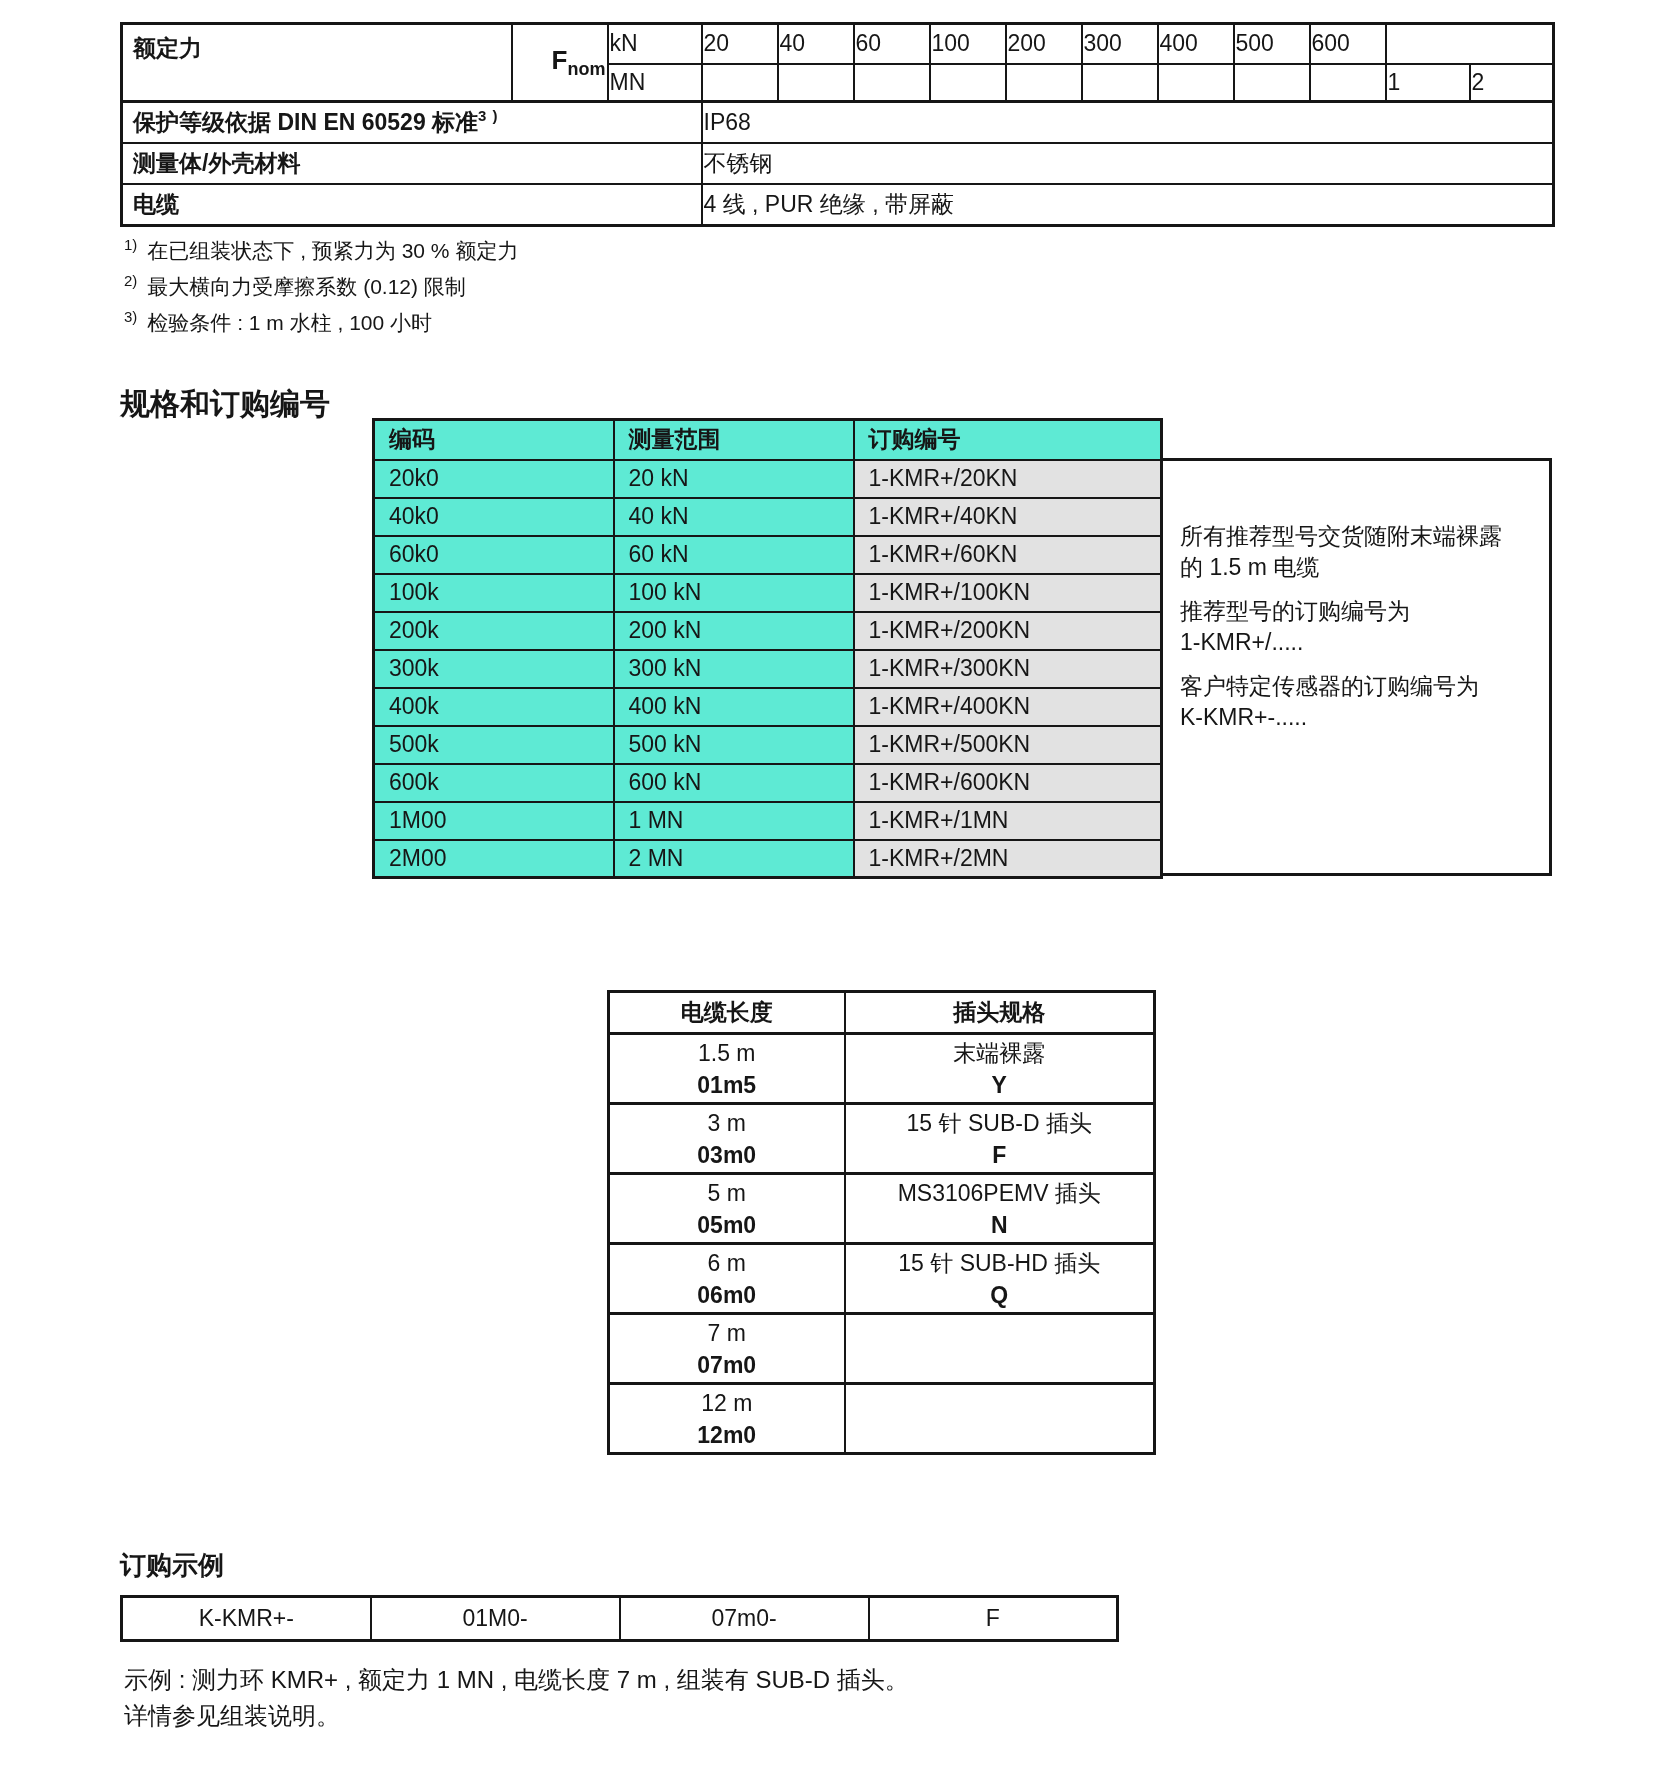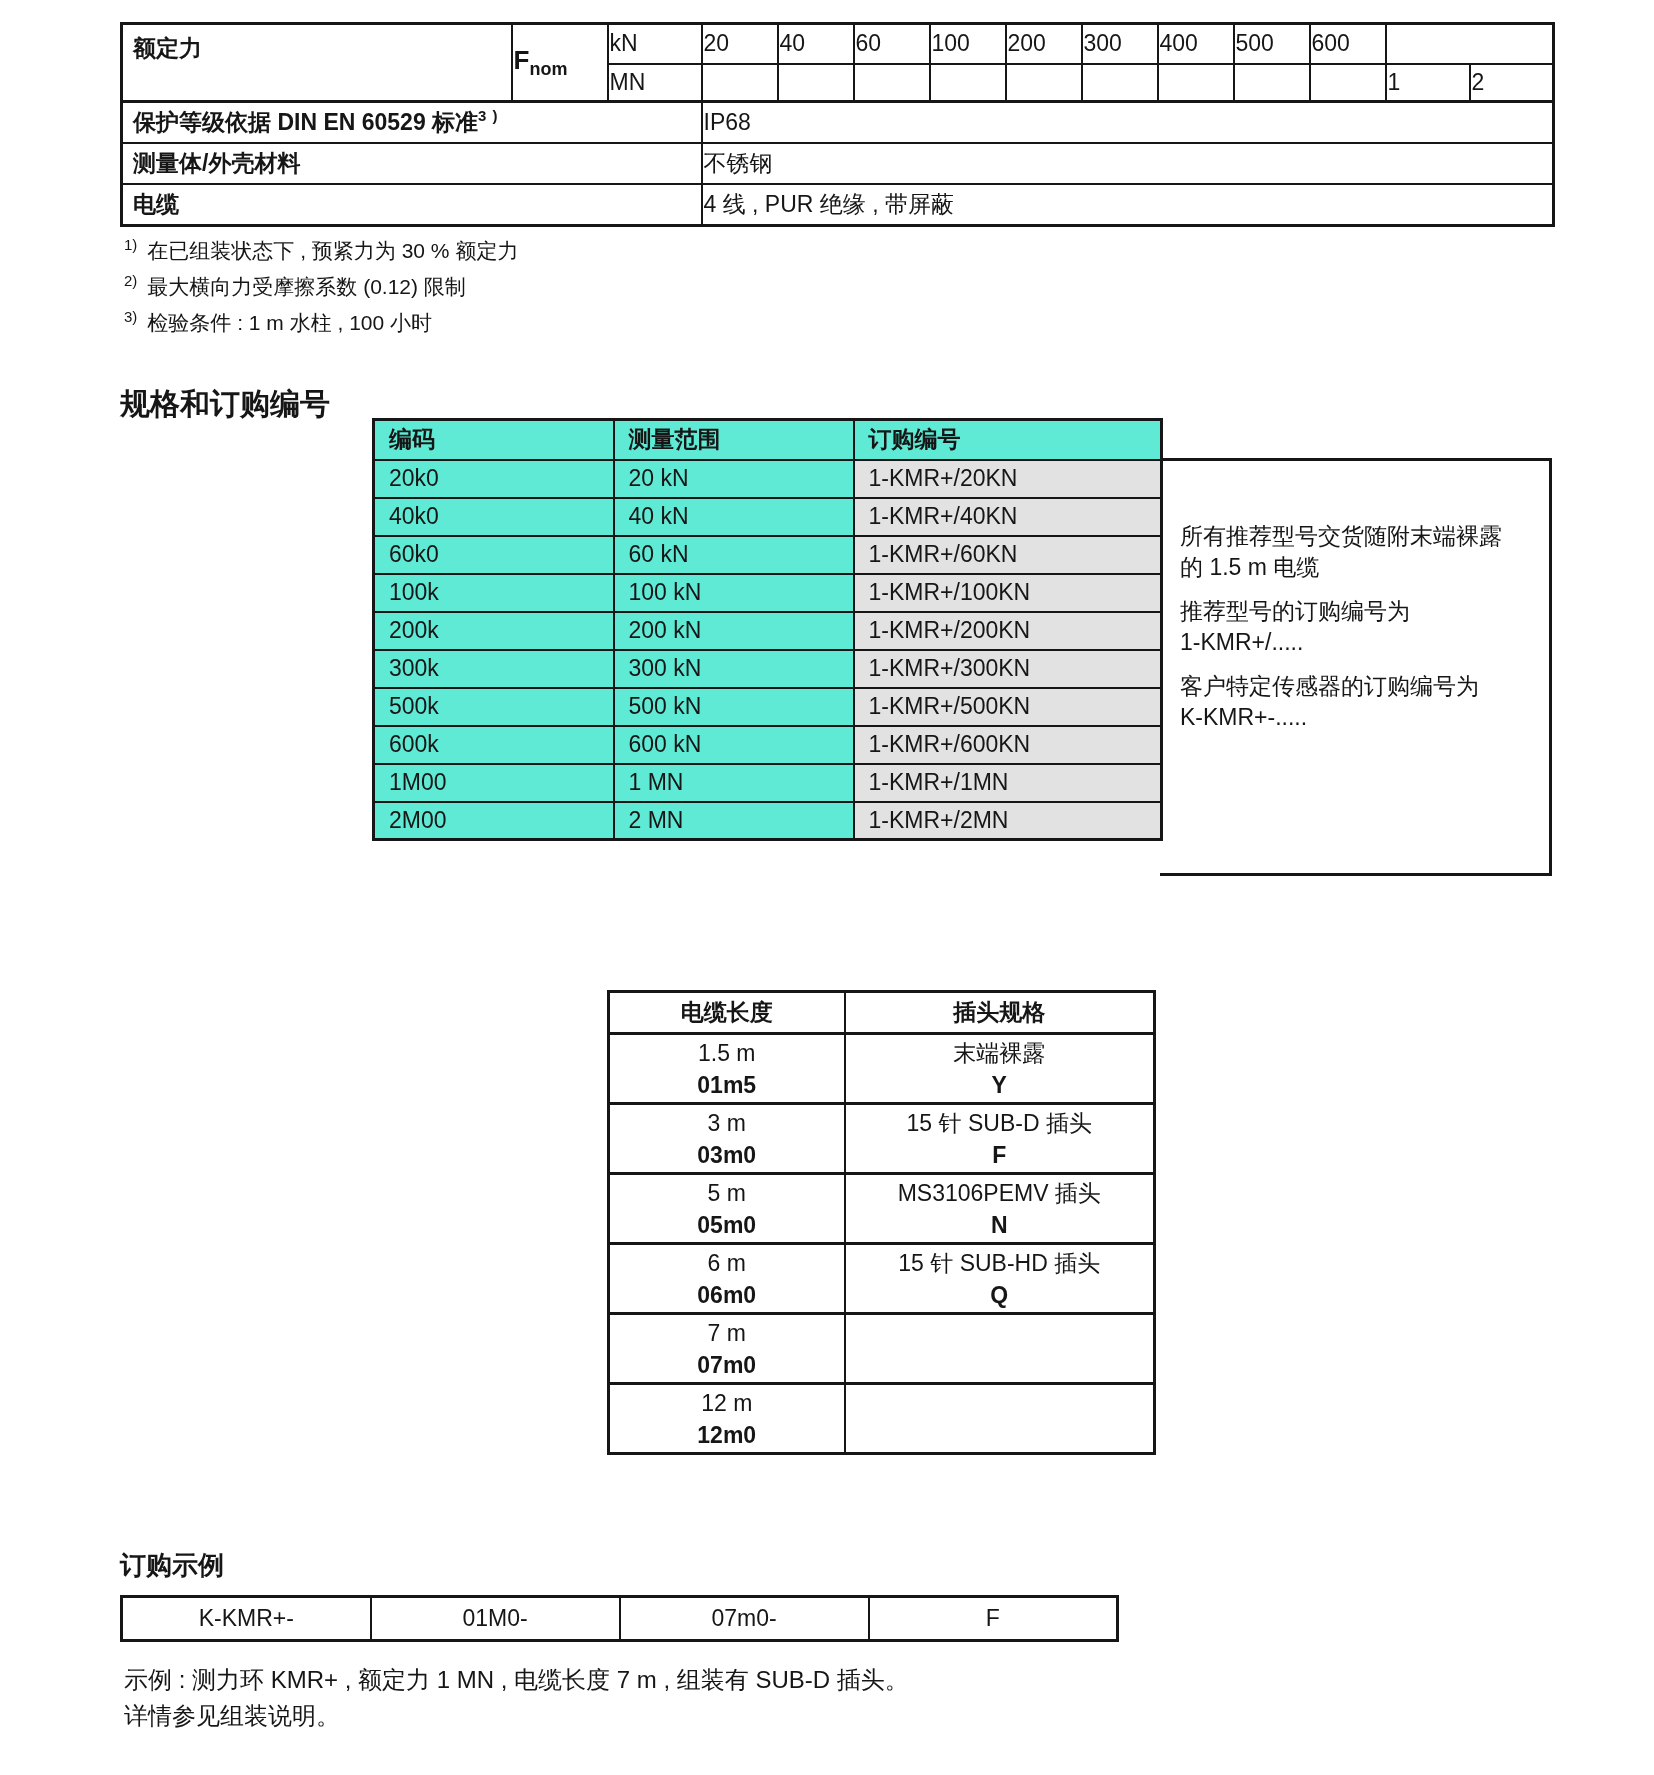--- a/index.html
+++ b/index.html
@@ -12,21 +12,21 @@
 
   table { border-collapse:collapse; table-layout:fixed; }
   td { border:2px solid #161616; font-size:23px; color:#161616; overflow:hidden; }
 
   
   .spec-table { border:3px solid #161616; }
   .spec-table td.lbl { text-align:left; vertical-align:middle; padding:4px 10px; font-weight:bold; }
   .spec-table td.lbl-top { vertical-align:top; padding-top:8px; }
   .spec-table td.ctr { vertical-align:middle; }
   .spec-table tr.sep td { border-top:3px solid #161616; }
-  .spec-table .fnom-cell { text-align:left; vertical-align:middle; font-weight:bold; font-size:26px; }
+  .spec-table .fnom-cell { text-align:right; vertical-align:middle; font-weight:bold; font-size:26px; }
   .spec-table .fnom-cell sub { font-size:18px; font-weight:bold; }
   .sup-marker { font-size:15px; vertical-align:super; letter-spacing:1px; }
 
   
   .footnote { font-size:21px; line-height:30px; white-space:nowrap; }
   .footnote sup { font-size:15px; margin-right:10px; }
 
   
   .h1 { font-size:30px; font-weight:bold; }
   .h2 { font-size:26px; font-weight:bold; }
@@ -167,20 +167,25 @@
       <td>200k</td>
       <td>200 kN</td>
       <td class="gray">1-KMR+/200KN</td>
     </tr>
     <tr style="height:38px">
       <td>300k</td>
       <td>300 kN</td>
       <td class="gray">1-KMR+/300KN</td>
     </tr>
     <tr style="height:38px">
+      <td>400k</td>
+      <td>400 kN</td>
+      <td class="gray">1-KMR+/400KN</td>
+    </tr>
+    <tr style="height:38px">
       <td>500k</td>
       <td>500 kN</td>
       <td class="gray">1-KMR+/500KN</td>
     </tr>
     <tr style="height:38px">
       <td>600k</td>
       <td>600 kN</td>
       <td class="gray">1-KMR+/600KN</td>
     </tr>
     <tr style="height:38px">

